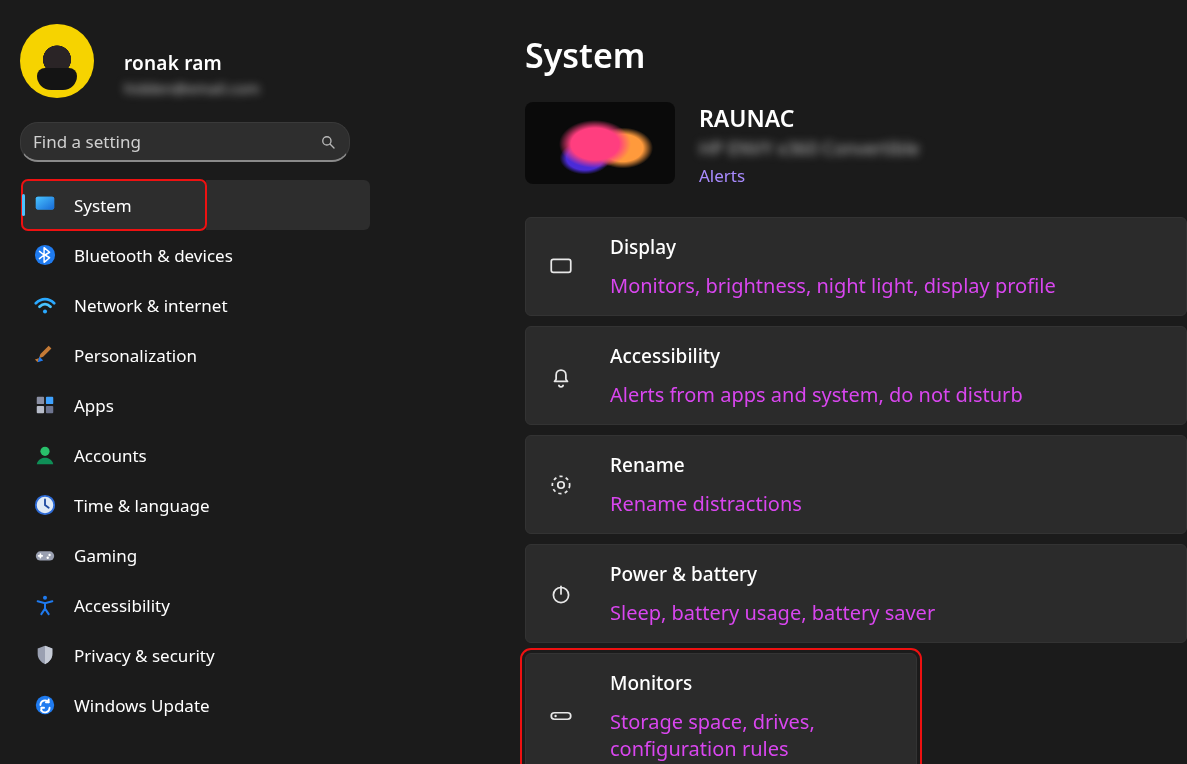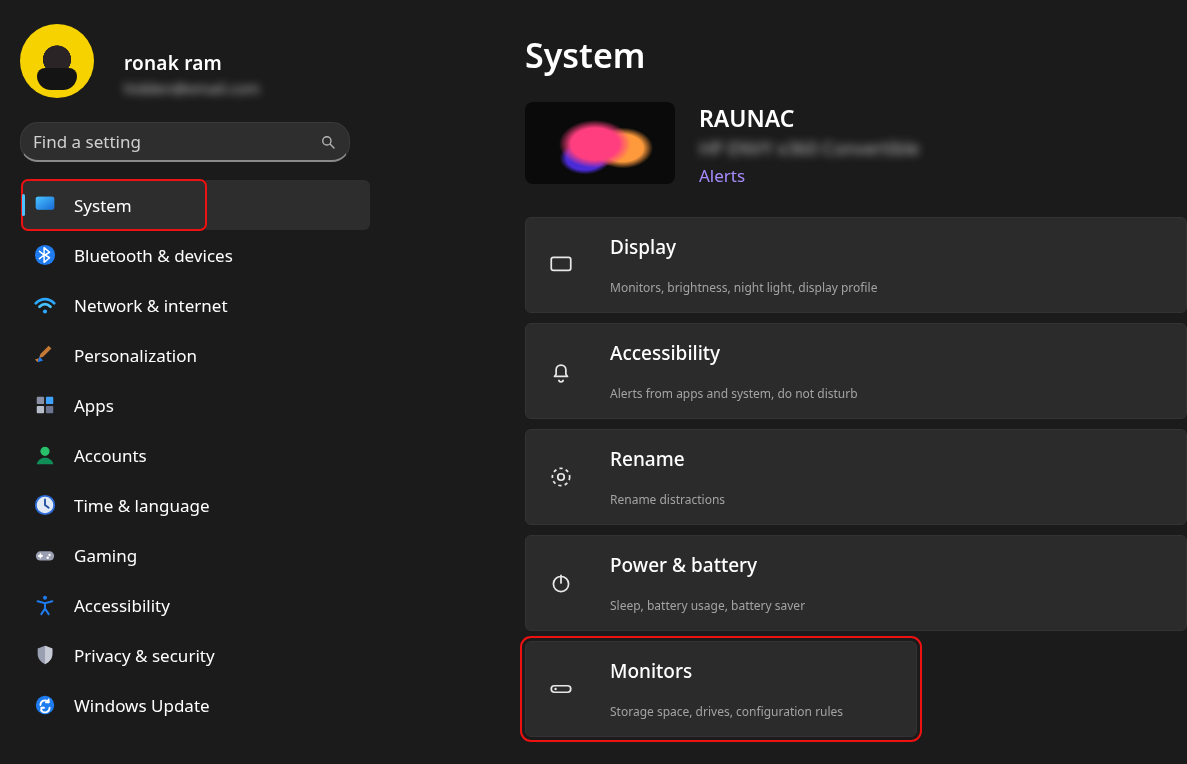--- a/index.html
+++ b/index.html
@@ -64,21 +64,21 @@
   .device-text .rn { font-size: 17px; color:#a98bff; margin-top:4px; display:inline-block; }
 
   .cards { display:flex; flex-direction:column; gap:10px; }
   .card {
     display:flex; align-items:center; gap:36px;
     background:#2b2b2b; border:1px solid #333; border-radius:6px;
     padding: 16px 22px; margin-right:0;
   }
   .card .cic { width:26px; height:26px; flex:0 0 26px; display:flex; align-items:center; justify-content:center; color:#e8e8e8; }
   .card .ctext .ct { font-size:19px; font-weight:500; }
-  .card .ctext .cs { font-size:12px; color:#a3a3a3; margin-top:19px; }
+  .card .ctext .cs { font-size:20px; color:#d946ef; margin-top:12px; }
   .card.highlight-red { background:#2b2b2b; }
 
   svg { display:block; }
 </style>
 </head>
 <body>
 
 <svg width="0" height="0" style="position:absolute">
   <defs>
 

